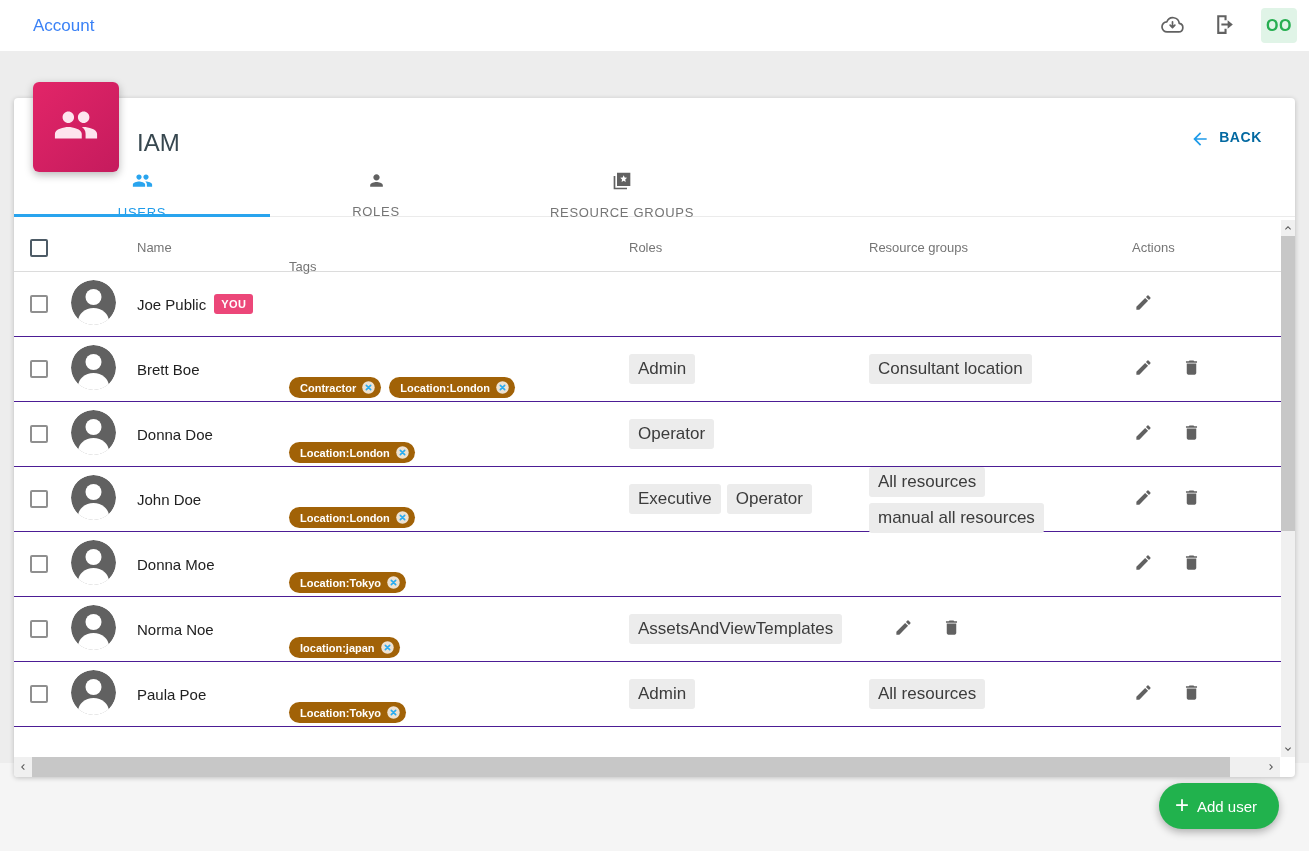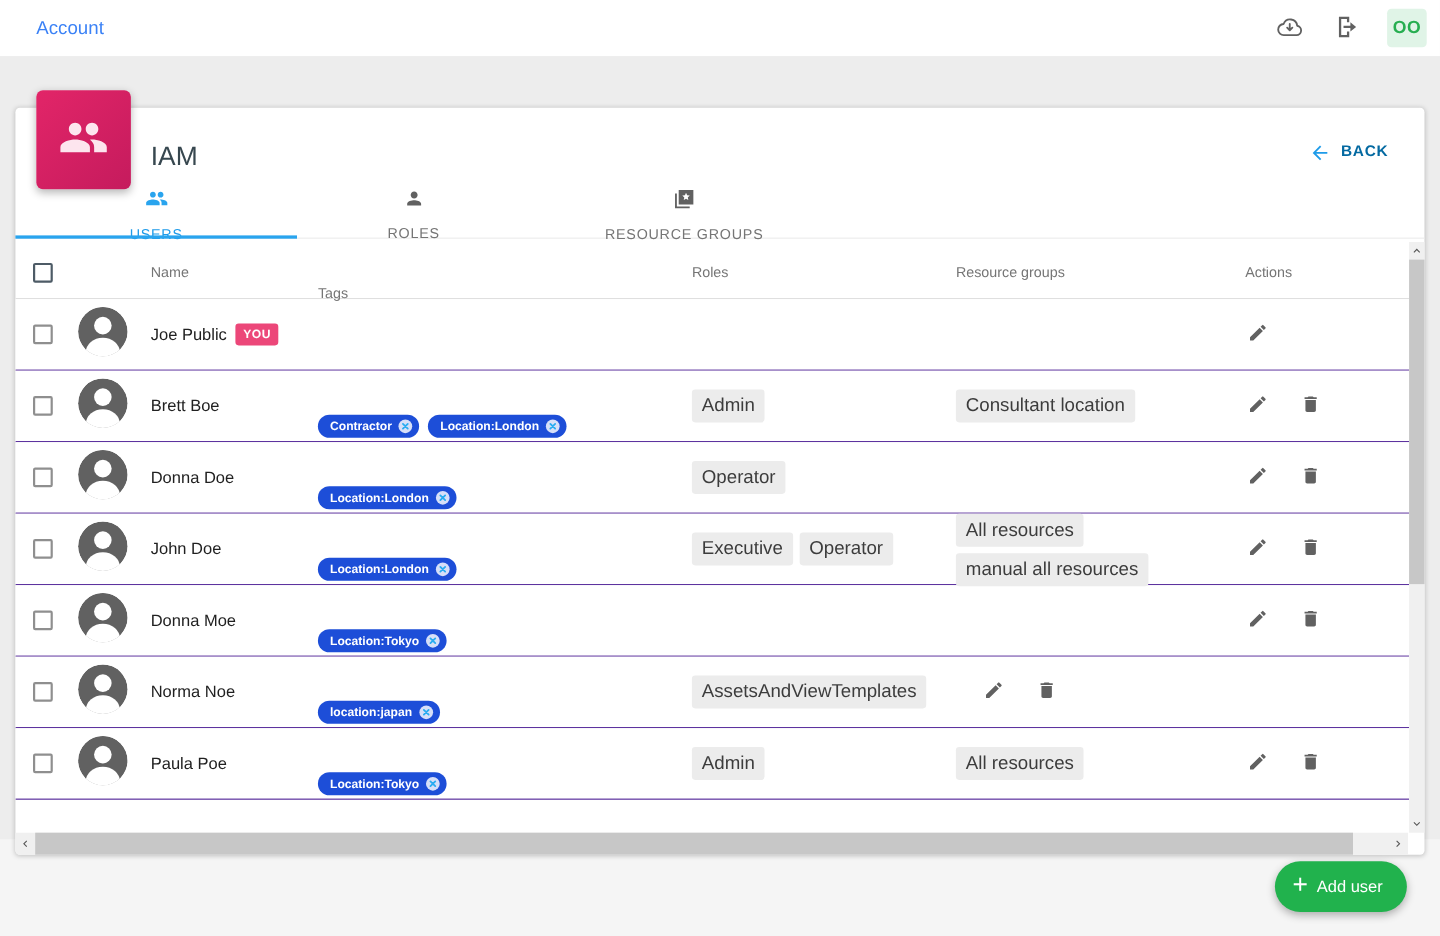--- a/index.html
+++ b/index.html
@@ -57,21 +57,21 @@
   .col-actions { flex:1; display:flex; align-items:center; gap:26px; padding-left:18px; }
 
   .checkbox { width:18px; height:18px; border:2px solid #8f8f8f; border-radius:2px;
     background:#fff; cursor:pointer; }
   .thead .checkbox { border-color:#4d5b66; }
 
   .name-text { font-size:15px; color:#212121; }
   .you-badge { background:#ec4779; color:#fff; font-size:11px; font-weight:bold; letter-spacing:.4px;
     padding:4px 7px; border-radius:3px; }
 
-  .tag-pill { display:inline-flex; align-items:center; gap:5px; background:#1d4ed8; color:#fff;
+  .tag-pill { display:inline-flex; align-items:center; gap:5px; background:#a16207; color:#fff;
     border-radius:11px; padding:3px 5px 3px 11px; font-size:11px; font-weight:bold; }
   .tag-x { display:flex; cursor:pointer; }
 
   .chip { background:#ececec; border-radius:3px; padding:5px 9px; font-size:17px; color:#3c3c3c; }
 
   .action-btn { background:none; border:none; cursor:pointer; width:22px; height:22px;
     display:flex; align-items:center; justify-content:center; }
 
   
   .vscroll { position:absolute; top:122px; bottom:20px; right:0; width:14px; background:#f0f0f0;

